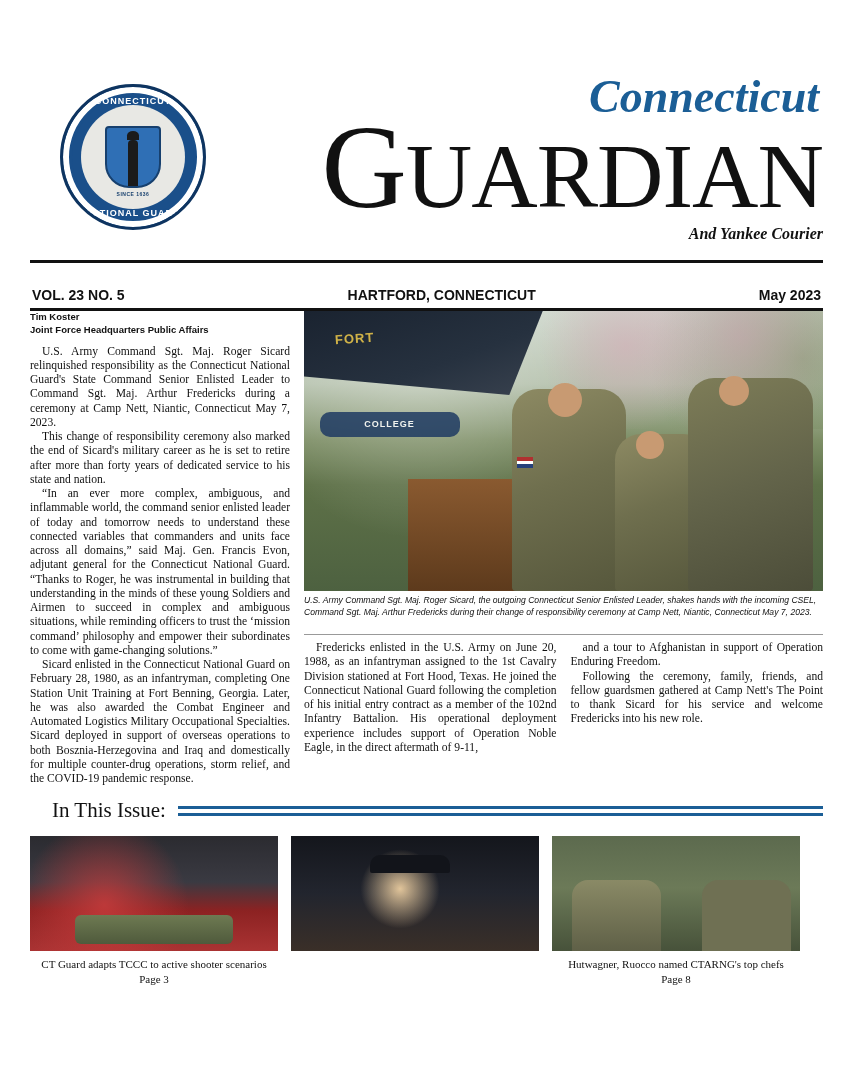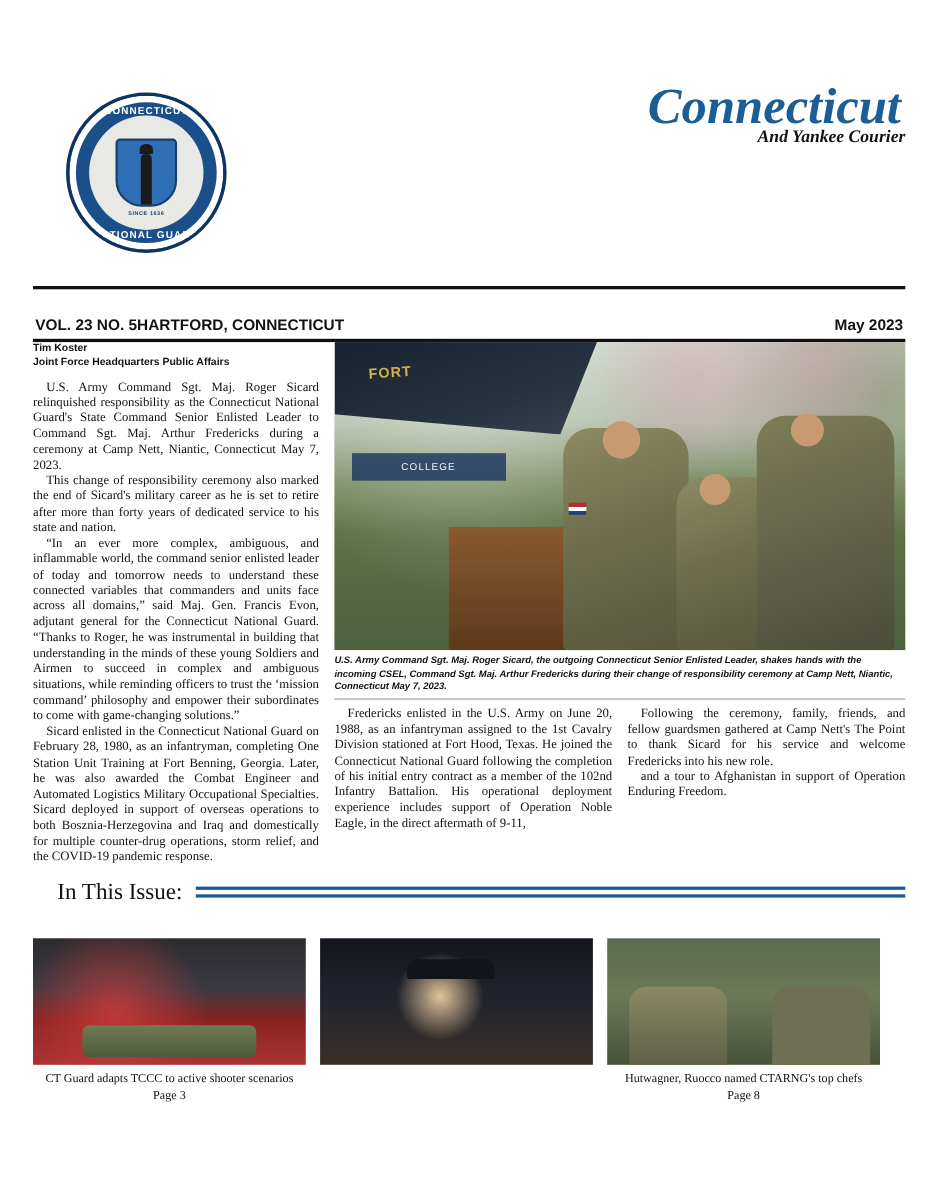--- a/index.html
+++ b/index.html
@@ -143,21 +143,21 @@
     display: flex;
     align-items: center;
     justify-content: space-between;
     font-family: "Liberation Sans", sans-serif;
     font-weight: bold;
     font-size: 14px;
     padding: 5px 2px 5px 2px;
     border-bottom: 3px solid #111;
     margin-top: 19px;
   }
-  .infobar .center { flex: 1; text-align: left; }
+  .infobar .center { flex: 1; text-align: center; }
   .infobar .right { text-align: right; }
 
   
   .headline {
     font-family: "Liberation Sans", sans-serif;
     font-weight: bold;
     font-size: 29px;
     margin: 9px 0 10px 2px;
     letter-spacing: -.3px;
   }
@@ -210,22 +210,22 @@
   }
   .ph-tent-text {
     position: absolute; left: 6%; top: 7%;
     color: #e3c14a; font-family: "Liberation Sans", sans-serif;
     font-weight: bold; font-size: 13px; letter-spacing: 1px;
     transform: rotate(-4deg); opacity: .9;
   }
   .ph-banner {
     position: absolute; left: 3%; top: 36%; width: 27%; height: 9%;
     background: #1f3b63; color: #fff; font-family: "Liberation Sans", sans-serif;
-    font-size: 9px; font-weight: normal; display: flex; align-items: center;
-    justify-content: center; letter-spacing: 1px; opacity: .85;
+    font-size: 9px; font-weight: bold; display: flex; align-items: center;
+    justify-content: center; letter-spacing: 1px; opacity: .85; border-radius: 10px;
   }
   .ph-trees {
     position: absolute; left: 0; top: 0; width: 100%; height: 42%;
     background:
       radial-gradient(circle at 62% 30%, rgba(214,167,182,.55), rgba(214,167,182,0) 26%),
       radial-gradient(circle at 84% 22%, rgba(205,158,176,.5), rgba(205,158,176,0) 24%),
       radial-gradient(circle at 96% 40%, rgba(120,140,96,.6), rgba(120,140,96,0) 30%);
   }
   .ph-podium {
     position: absolute; left: 20%; bottom: 0; width: 22%; height: 40%;
@@ -247,26 +247,26 @@
   .h2 { left: 64%; bottom: 47%; width: 28px; height: 28px; }
   .h3 { left: 80%; bottom: 66%; width: 30px; height: 30px; }
   .ph-flagpatch {
     position: absolute; left: 41%; bottom: 44%; width: 16px; height: 11px;
     background: linear-gradient(#b03030 0 33%, #ffffff 33% 66%, #26407a 66% 100%);
   }
 
   .caption {
     font-family: "Liberation Sans", sans-serif;
     font-style: italic;
-    font-weight: bold;
+    font-weight: normal;
     font-size: 8.6px;
     line-height: 1.35;
     margin-top: 4px;
     border-bottom: 1px solid #999;
-    padding-bottom: 5px;
+    padding-bottom: 16px;
   }
   .two-col {
     display: flex;
     gap: 14px;
     margin-top: 6px;
   }
   .two-col .c { flex: 1; }
 
   
   .issue-bar {
@@ -283,21 +283,21 @@
   .issue-rule {
     flex: 1;
     margin-left: 12px;
     border-top: 3px solid #1b5e96;
     border-bottom: 3px solid #1b5e96;
     height: 4px;
   }
   .thumbs {
     display: flex;
     gap: 13px;
-    margin-top: 30px;
+    margin-top: 13px;
   }
   .thumb { width: 248px; }
   .thumb-img {
     width: 100%;
     height: 115px;
     overflow: hidden;
     position: relative;
   }
   .t1 {
     background:
@@ -345,20 +345,21 @@
         <div class="seal-shield">
           <div class="seal-soldier"></div>
         </div>
       </div>
       <div class="seal-text-since">SINCE 1636</div>
       <div class="seal-text-bottom">NATIONAL GUARD</div>
     </div>
 
     <div class="title-block">
       <div class="title-script">Connecticut</div>
+      <div class="title-main"><span class="cap">G</span><span>UARDIAN</span></div>
       <div class="title-sub">And Yankee Courier</div>
     </div>
   </div>
 
   <div class="rule-thick"></div>
 
   <div class="infobar">
     <div class="left">VOL. 23 NO. 5</div>
     <div class="center">HARTFORD, CONNECTICUT</div>
     <div class="right">May 2023</div>
@@ -392,22 +393,22 @@
         <div class="ph-head h3"></div>
         <div class="ph-flagpatch"></div>
       </div>
       <div class="caption">U.S. Army Command Sgt. Maj. Roger Sicard, the outgoing Connecticut Senior Enlisted Leader, shakes hands with the incoming CSEL, Command Sgt. Maj. Arthur Fredericks during their change of responsibility ceremony at Camp Nett, Niantic, Connecticut May 7, 2023.</div>
 
       <div class="two-col">
         <div class="c body-text">
           <p>Fredericks enlisted in the U.S. Army on June 20, 1988, as an infantryman assigned to the 1st Cavalry Division stationed at Fort Hood, Texas. He joined the Connecticut National Guard following the completion of his initial entry contract as a member of the 102nd Infantry Battalion. His operational deployment experience includes support of Operation Noble Eagle, in the direct aftermath of 9-11,</p>
         </div>
         <div class="c body-text">
+          <p>and a tour to Afghanistan in support of Operation Enduring Freedom.</p>
           <p>Following the ceremony, family, friends, and fellow guardsmen gathered at Camp Nett's The Point to thank Sicard for his service and welcome Fredericks into his new role.</p>
-          <p>and a tour to Afghanistan in support of Operation Enduring Freedom.</p>
         </div>
       </div>
     </div>
   </div>
 
   <div class="issue-bar">
     <div class="issue-label">In This Issue:</div>
     <div class="issue-rule"></div>
   </div>
 

